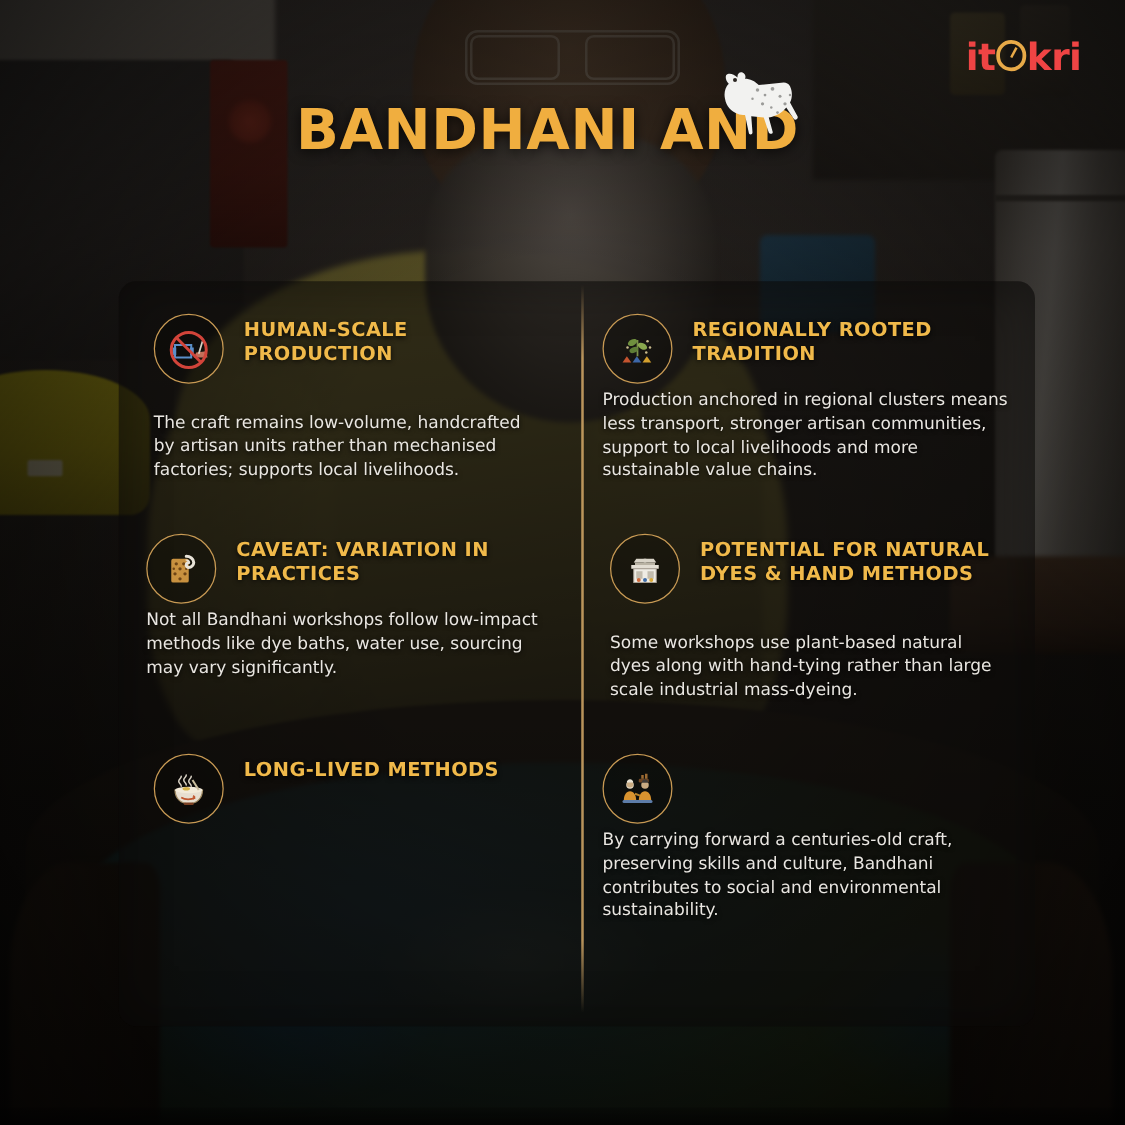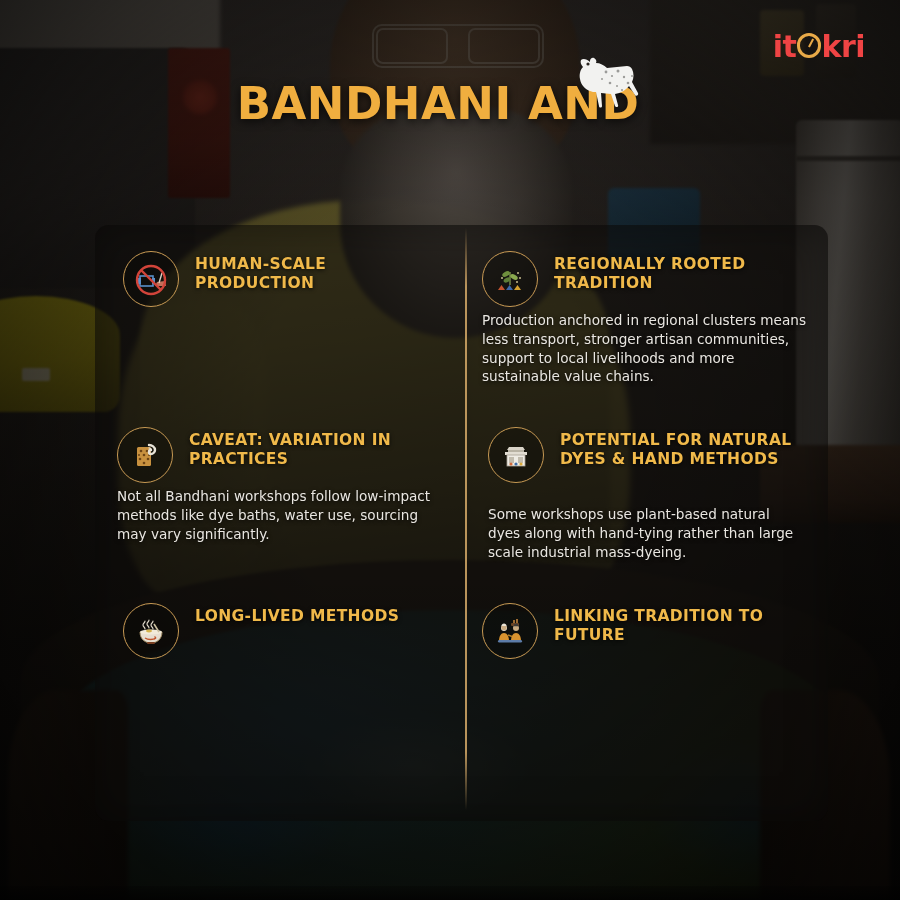--- a/index.html
+++ b/index.html
@@ -336,20 +336,21 @@
             <rect x="7" y="19" width="3" height="6" fill="#5b8fc9"></rect>
             <rect x="21" y="19" width="3" height="6" fill="#5b8fc9"></rect>
             <path d="M24 27h11l-1-5-8 1z" fill="#c4705a"></path>
             <path d="M28 24l3-10" stroke="#d8d2c6" stroke-width="1.4" fill="none"></path>
             <circle cx="20" cy="21" r="14" fill="none" stroke="#d2443a" stroke-width="2.4"></circle>
             <line x1="10" y1="11" x2="30" y2="31" stroke="#d2443a" stroke-width="2.4"></line>
           </svg>
         </div>
         <h2 class="card-title">HUMAN-SCALE PRODUCTION</h2>
       </div>
+      <p class="card-body">The craft remains low-volume, handcrafted by artisan units rather than mechanised factories; supports local livelihoods.</p>
     </div>
 
     <div class="cell right">
       <div class="card-head">
         <div class="badge">
           <svg width="40" height="40" viewBox="0 0 40 40">
             <path d="M20 26V13" stroke="#7b8f4a" stroke-width="1.4" fill="none"></path>
             <ellipse cx="16" cy="15" rx="4" ry="2.4" fill="#6f8f3e" transform="rotate(-28 16 15)"></ellipse>
             <ellipse cx="24" cy="18" rx="4" ry="2.4" fill="#8aa84e" transform="rotate(28 24 18)"></ellipse>
             <ellipse cx="17" cy="21" rx="3.6" ry="2.2" fill="#5e7d36" transform="rotate(-24 17 21)"></ellipse>
@@ -444,18 +445,18 @@
             <path d="M9 30c0-5 2-8 5-8s5 3 5 8z" fill="#d9932f"></path>
             <circle cx="14" cy="16.4" r="2.6" fill="#c9ab82"></circle>
             <path d="M11.4 15c0-1.6 1.2-2.6 2.6-2.6s2.6 1 2.6 2.6z" fill="#e8e2d4"></path>
             <circle cx="26" cy="17" r="3" fill="#c9ab82"></circle>
             <path d="M21 30c0-5 2-8 5-8s5 3 5 8z" fill="#d9932f"></path>
             <path d="M23.4 15.2c0-1.6 1.2-2.8 2.6-2.8s2.6 1.2 2.6 2.8z" fill="#3e3a36"></path>
             <rect x="8" y="29" width="24" height="2.4" rx="1.2" fill="#5d7ca8"></rect>
             <path d="M18 24l4 1.5" stroke="#b8832a" stroke-width="1.6"></path>
           </svg>
         </div>
-        <h2 class="card-title">LINKING TRADITION TO FUTURE</h2>
-      </div>
+      </div>
+      <p class="card-body">By carrying forward a centuries-old craft, preserving skills and culture, Bandhani contributes to social and environmental sustainability.</p>
     </div>
 
   </div>
 </div>
 
 </body></html>

